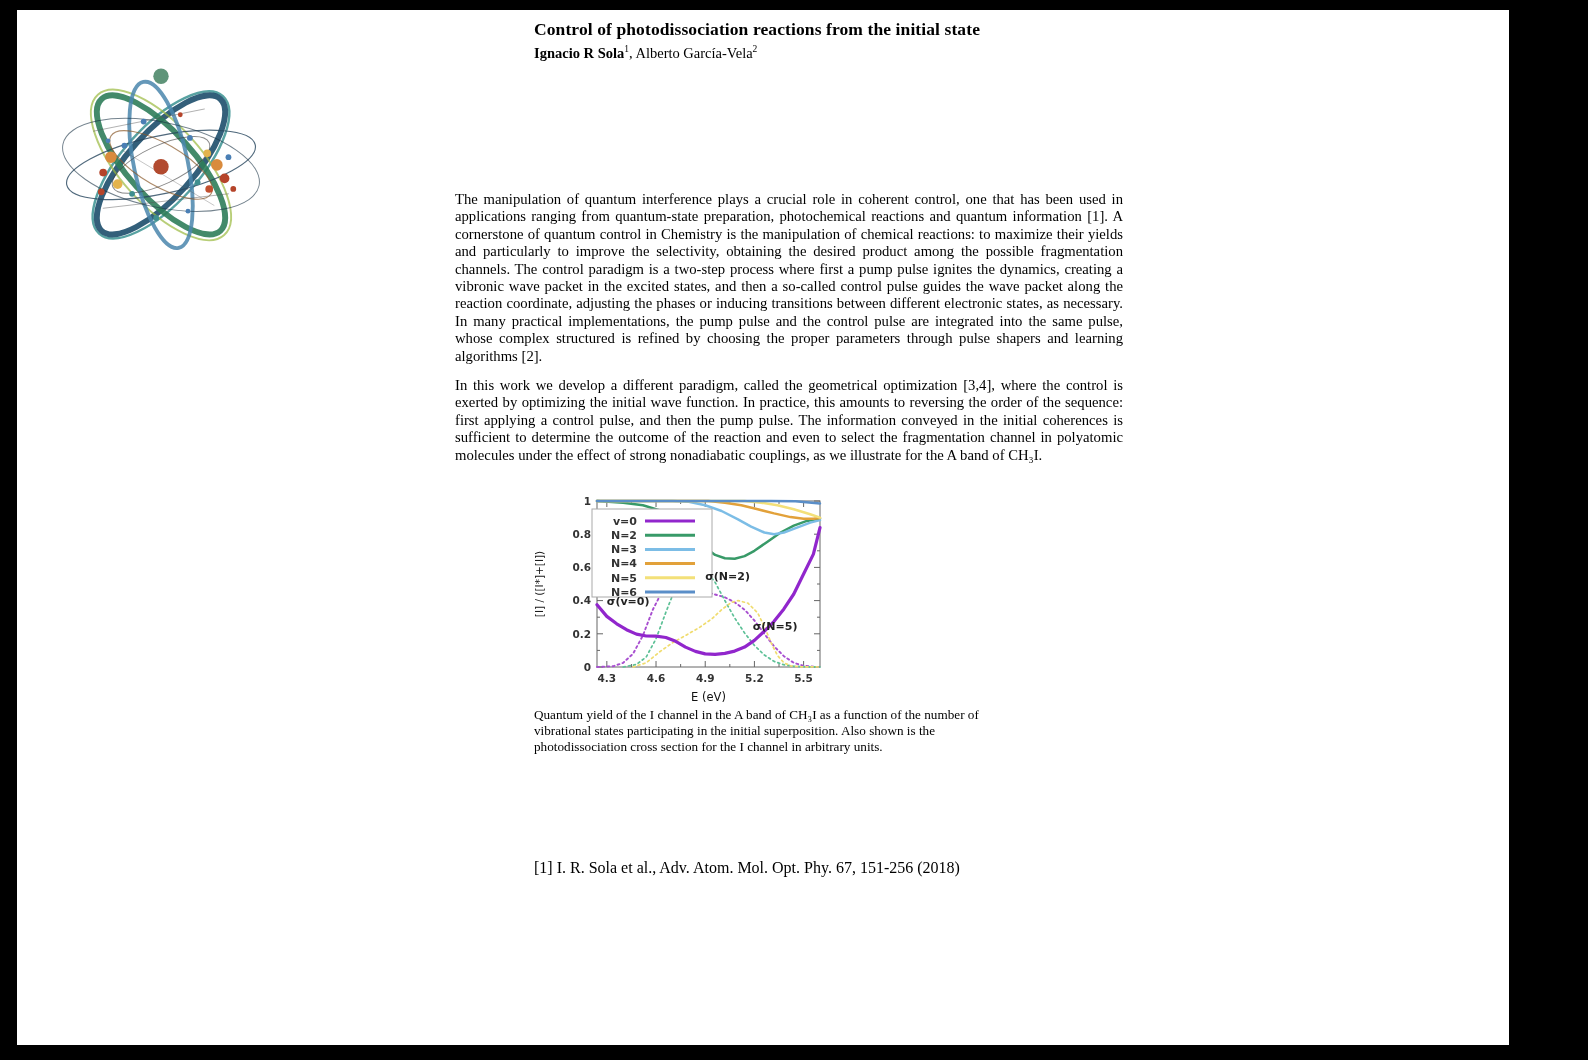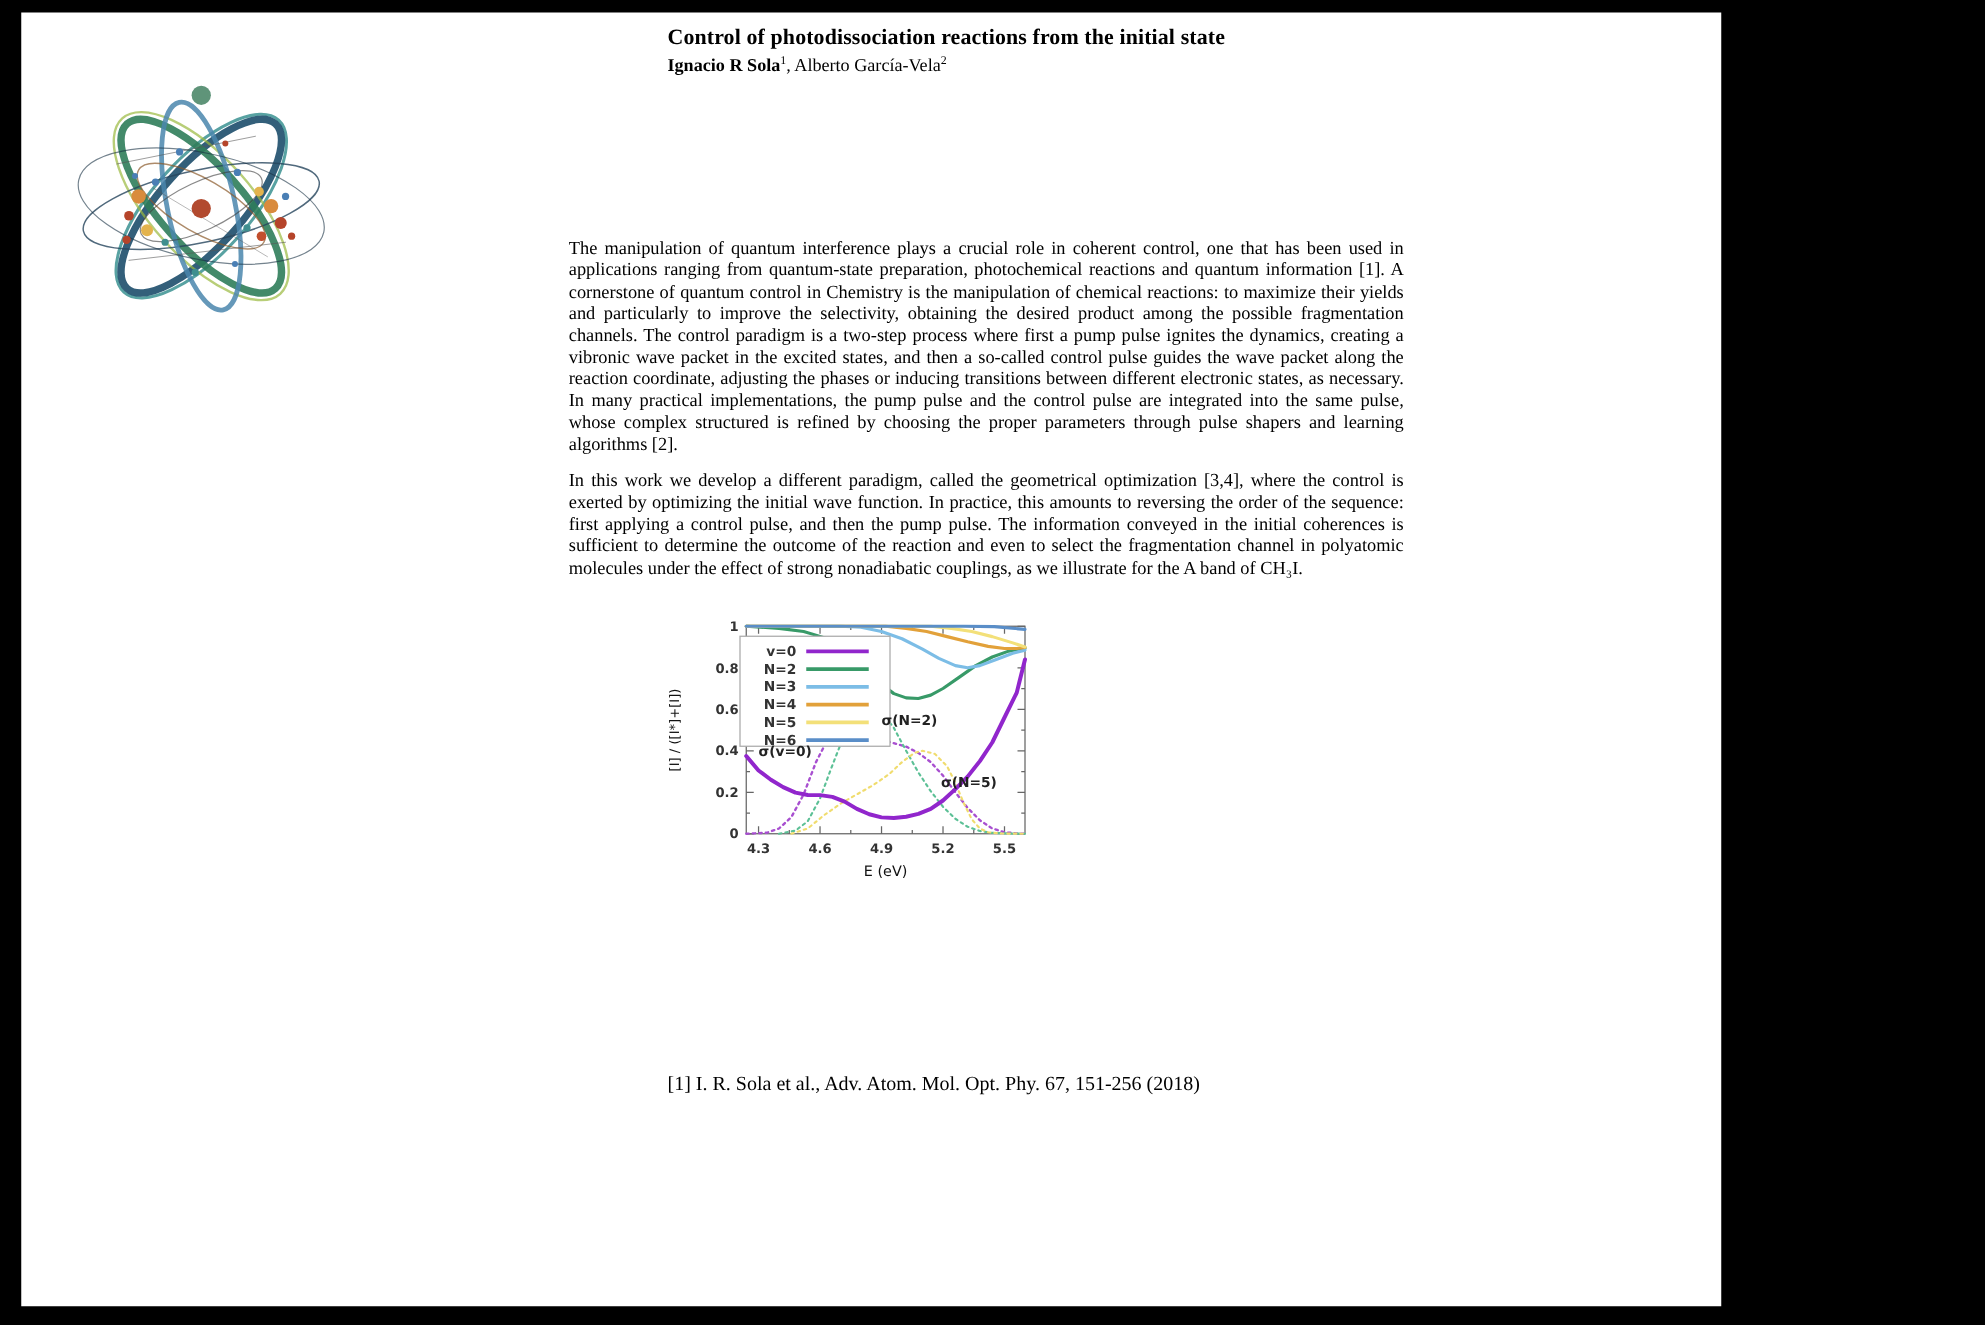--- a/index.html
+++ b/index.html
@@ -1,21 +1,21 @@
 <!DOCTYPE html>
 <html><head>
 <meta charset="utf-8">
 <style>
   html,body{margin:0;padding:0;}
   body{
     width:1588px;height:1060px;background:#000;position:relative;
     font-family:"Liberation Serif", serif;
   }
   .page{
-    position:absolute;left:17px;top:10px;width:1360px;height:1035px;
+    position:absolute;left:17px;top:10px;width:1492px;height:1035px;
     background:#ffffff;overflow:hidden;
   }
   .logo{position:absolute;left:38px;top:26px;width:212px;height:252px;}
   .header{position:absolute;left:517px;top:9px;width:660px;color:#000;}
   .title{font-size:17.5px;font-weight:bold;margin:0;letter-spacing:.1px;}
   .authors{margin-top:5px;font-size:14.5px;}
   .authors .a-bold{font-weight:bold;margin-top:44px;}
   sup{font-size:9.5px;vertical-align:super;line-height:0;}
   .affils{margin-top:23px;font-size:12.4px;line-height:18.4px;}
   .affils a{text-decoration:underline;cursor:pointer;}
@@ -171,18 +171,19 @@
         <line x1="116" y1="88.8" x2="166" y2="88.8" stroke="#f3e079" stroke-width="3"></line>
         <text x="108" y="106.8" text-anchor="end" font-size="11" font-weight="600" fill="#333">N=6</text>
         <line x1="116" y1="103" x2="166" y2="103" stroke="#5a8ec8" stroke-width="3"></line>
         <text x="77.8382352941176" y="115.6" font-size="11" font-weight="600" fill="#222">σ(v=0)</text>
         <text x="176.2205882352942" y="91.032" font-size="11" font-weight="600" fill="#222">σ(N=2)</text>
         <text x="223.7720588235295" y="140.5" font-size="11" font-weight="600" fill="#222">σ(N=5)</text>
         <text x="179.5" y="212" text-anchor="middle" font-size="11.5" fill="#111">E (eV)</text>
         <text x="14" y="95" text-anchor="middle" font-size="10.5" fill="#111" transform="rotate(-90 14 95)">[I] / ([I*]+[I])</text>
       </svg>
   </div>
+  <div class="fig-caption">Quantum yield of the I channel in the A band of CH₃I as a function of the number of vibrational states participating in the initial superposition. Also shown is the photodissociation cross section for the I channel in arbitrary units.</div>
 
   <div class="references">
     <div>[1] I. R. Sola et al., Adv. Atom. Mol. Opt. Phy. 67, 151-256 (2018)</div>
   </div>
 
 </div>
 
 </body></html>

